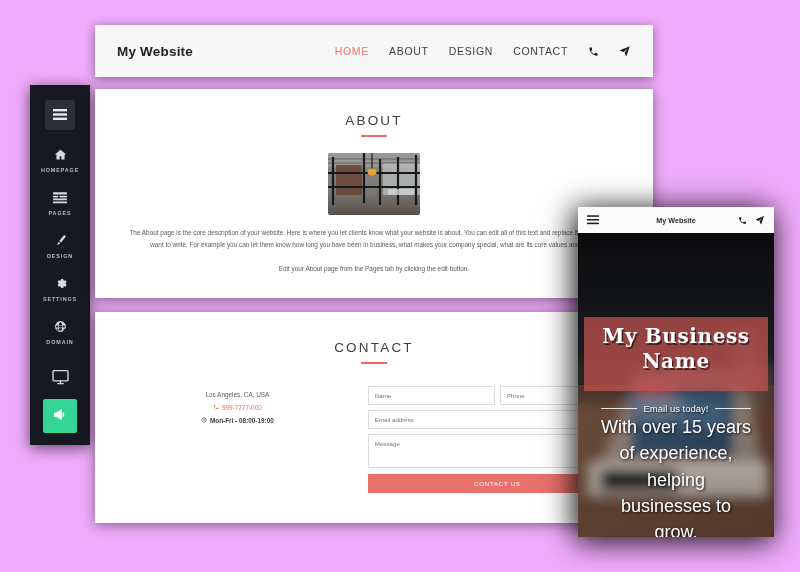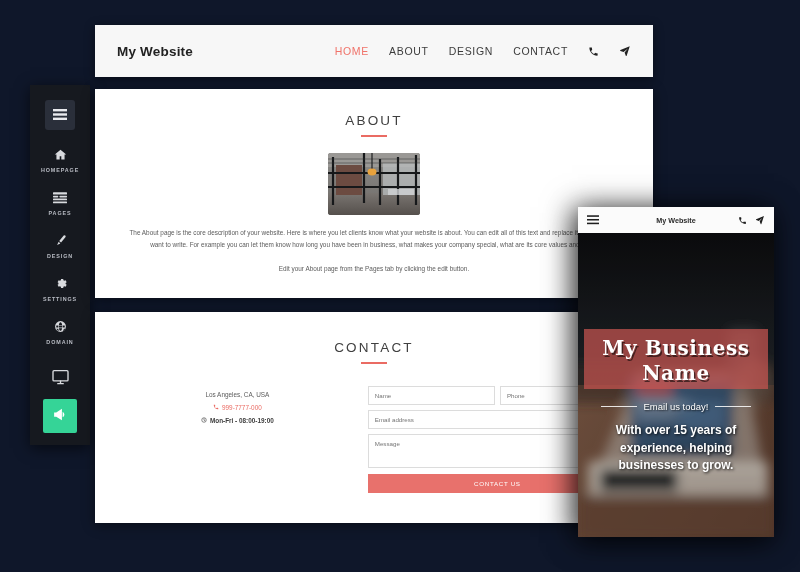--- a/index.html
+++ b/index.html
@@ -1,21 +1,21 @@
 <!DOCTYPE html>
 <html><head>
 <meta charset="utf-8">
 <style>
   html,body{margin:0;padding:0;background:#000;}
   body{
     width:800px;height:572px;overflow:hidden;position:relative;
     font-family:"Liberation Sans","DejaVu Sans",sans-serif;
     -webkit-font-smoothing:antialiased;
   }
-  .stage{position:absolute;inset:0;background:#0f172a;}
+  .stage{position:absolute;inset:0;background:#f0abfc;}
 
   
   .sidebar{
     position:absolute;left:30px;top:85px;width:60px;height:360px;
     background:#16191f;display:flex;flex-direction:column;align-items:center;
     box-shadow:0 3px 14px rgba(0,0,0,.6);
   }
   .side-top-btn{
     width:30px;height:30px;margin-top:15px;background:#2a2f3a;border-radius:3px;
     display:flex;align-items:center;justify-content:center;cursor:pointer;
@@ -97,39 +97,39 @@
   }
   .mtop .mtitle{
     position:absolute;left:0;right:0;text-align:center;font-size:7.2px;
     font-weight:700;color:#2a2a2a;pointer-events:none;
   }
   .mtop .mico{margin-left:auto;display:flex;gap:8px;color:#1d1d1d;z-index:5;cursor:pointer;}
   .mhero{position:relative;height:304px;overflow:hidden;background:#2a2320;}
   .mhero-bg{position:absolute;inset:0;}
   .mhero-inner{position:relative;z-index:3;padding-top:84px;text-align:center;}
   .mbanner{
-    background:rgba(200,85,80,.72);padding:7px 4px 3px;margin:12px 6px;
+    background:rgba(200,85,80,.72);padding:7px 4px 17px;margin:0 6px;
   }
   .mbanner h1{
     margin:0;font-family:"DejaVu Serif","Liberation Serif",serif;font-weight:700;
     font-size:20px;line-height:1.26;color:#fff;letter-spacing:.6px;
     text-shadow:1.5px 1.5px 0 rgba(0,0,0,.55);
   }
   .msub{
     margin:12px auto 0;display:flex;align-items:center;justify-content:center;
     gap:7px;width:150px;
   }
   .msub .ln{flex:1;height:1px;background:rgba(255,255,255,.85);}
   .msub span{
     font-size:9.5px;color:#fff;white-space:nowrap;
     text-shadow:1px 1px 2px rgba(0,0,0,.8);
   }
   .mtag{
-    margin:10px auto 0;width:152px;font-size:12px;line-height:1.45;color:#fff;
-    font-weight:700;text-shadow:1px 1px 3px rgba(0,0,0,.85);
+    margin:0 auto 0;width:152px;font-size:18px;line-height:1.45;color:#fff;
+    font-weight:400;text-shadow:1px 1px 3px rgba(0,0,0,.85);
   }
 </style>
 </head>
 <body>
 
 <div class="stage">
 
   <div class="sidebar">
 
     <div class="side-top-btn">

